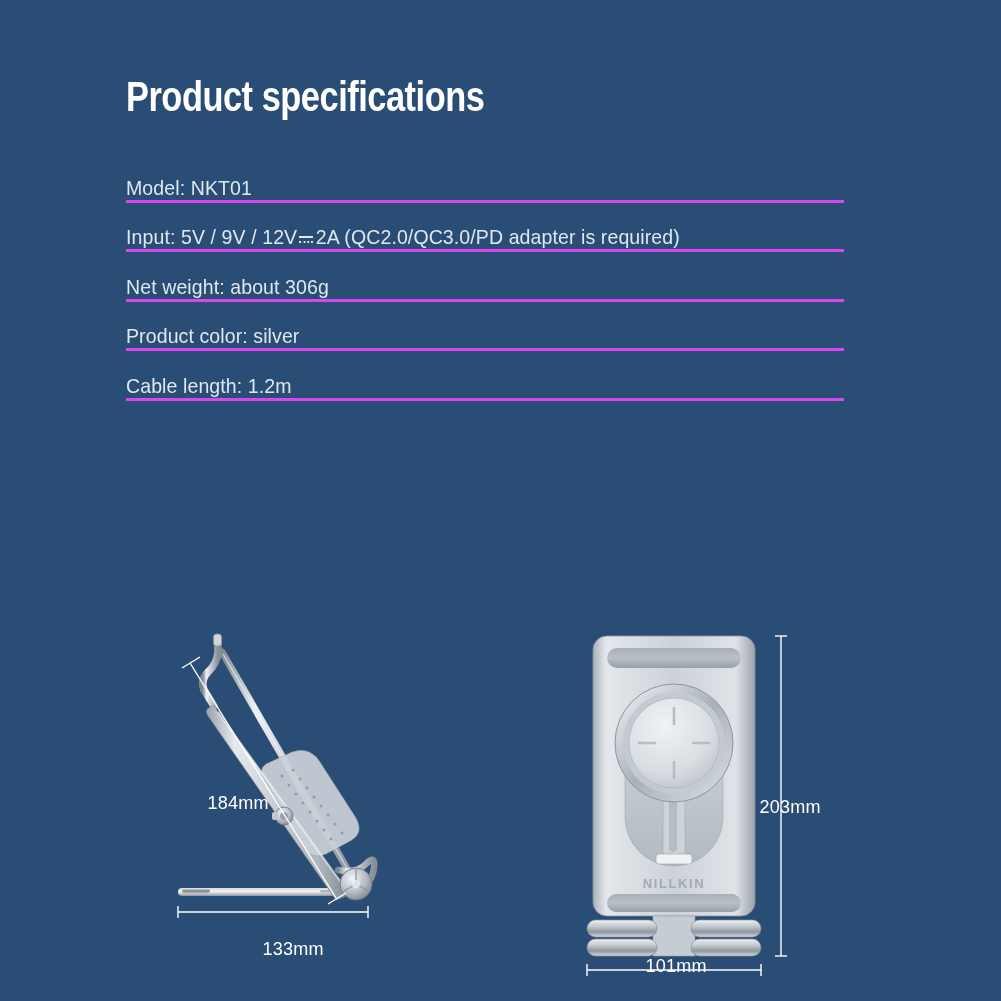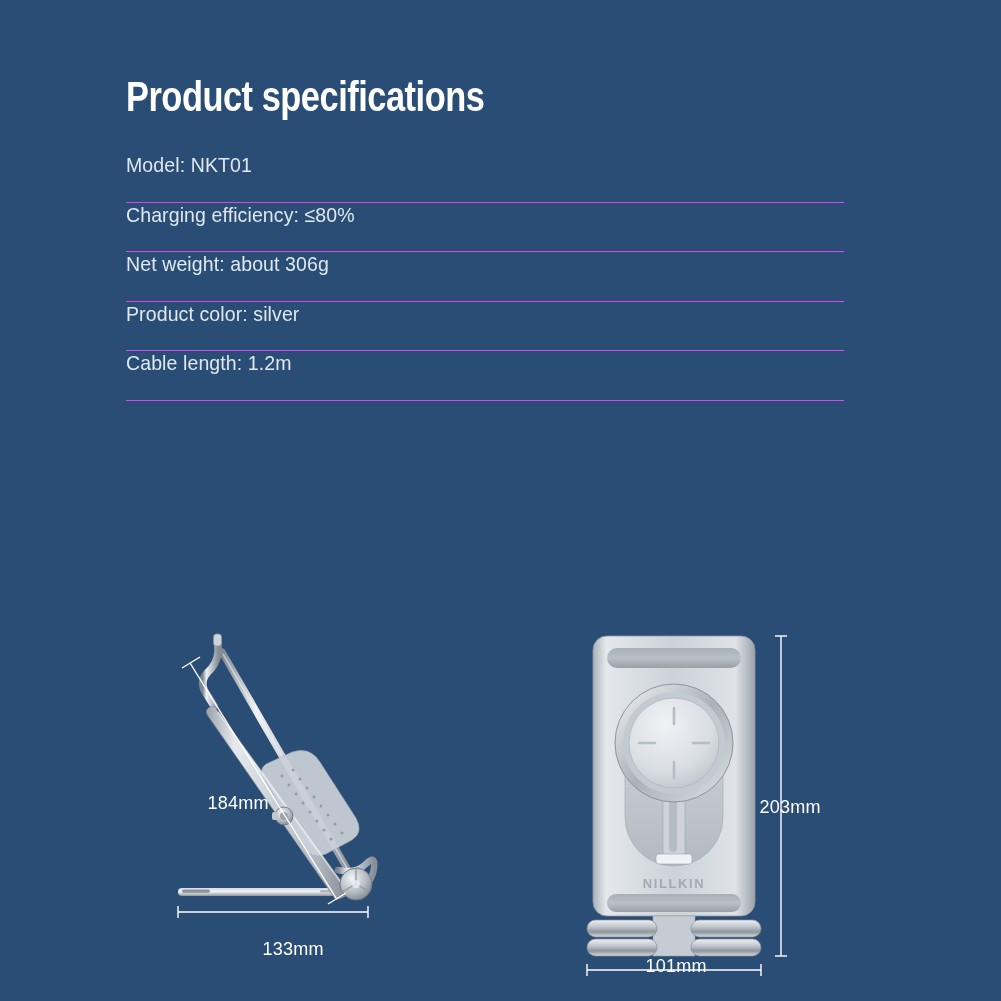--- a/index.html
+++ b/index.html
@@ -26,23 +26,23 @@
   }
 
   
   #spec-list {
     position:absolute;
     left:126px; top:153px;
     width:718px;
   }
   .spec-row {
     height:49.5px;
-    border-bottom:1px solid #d946ef;
+    border-bottom:3px solid #d946ef;
     display:flex;
-    align-items:flex-start;
+    align-items:flex-end;
   }
   .spec-text {
     font-size:21px;
     color:#dfe7ef;
     letter-spacing:0.1px;
     transform:scaleX(0.93);
     transform-origin:left center;
     white-space:nowrap;
   }
   .dc-sym {
@@ -87,25 +87,25 @@
 <body>
 
 <div id="page-title">Product specifications</div>
 
 <div id="spec-list">
 
   <div class="spec-row">
     <span class="spec-text">Model: NKT01</span>
   </div>
 
-
-
-  <div class="spec-row">
-    <span class="spec-text">Charging efficiency: ≤80%</span>
-  </div>
+  <div class="spec-row">
+    <span class="spec-text"><span>Input: 5V / 9V / 12V</span><span class="dc-sym"></span><span>2A (QC2.0/QC3.0/PD adapter is required)</span></span>
+  </div>
+
+
 
 
   <div class="spec-row">
     <span class="spec-text">Net weight: about 306g</span>
   </div>
 
   <div class="spec-row">
     <span class="spec-text">Product color: silver</span>
   </div>
 

